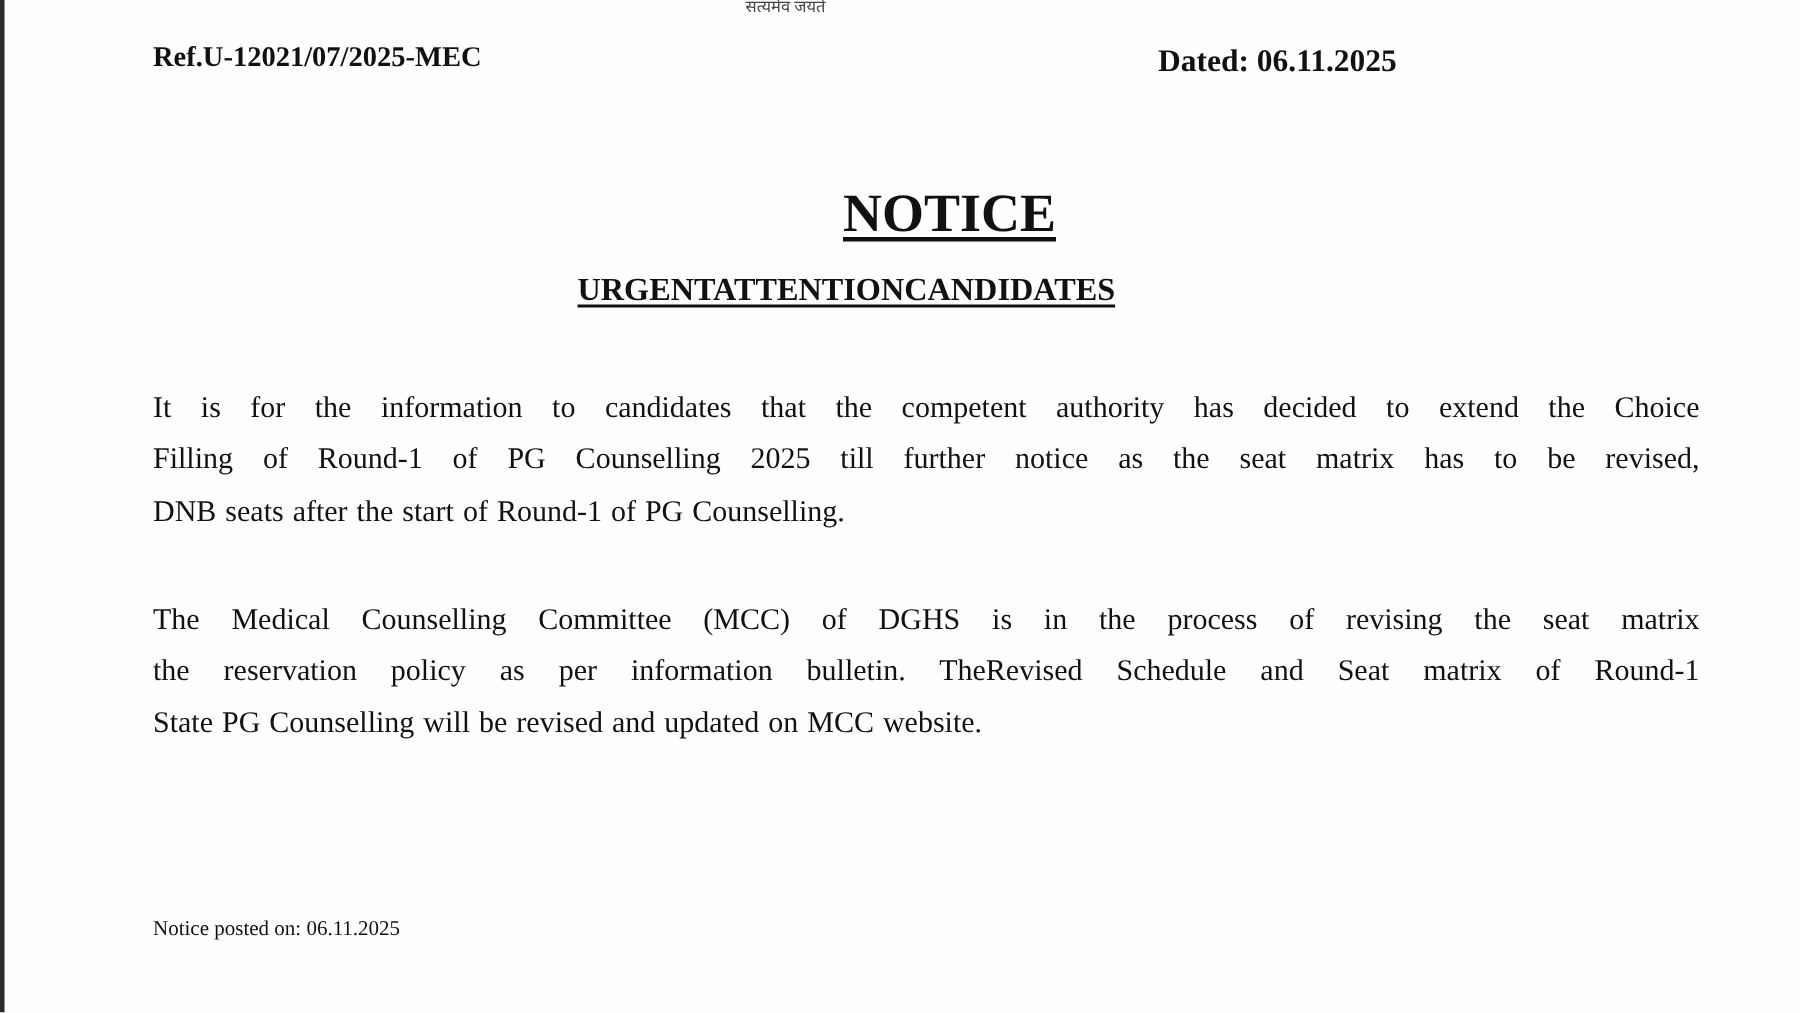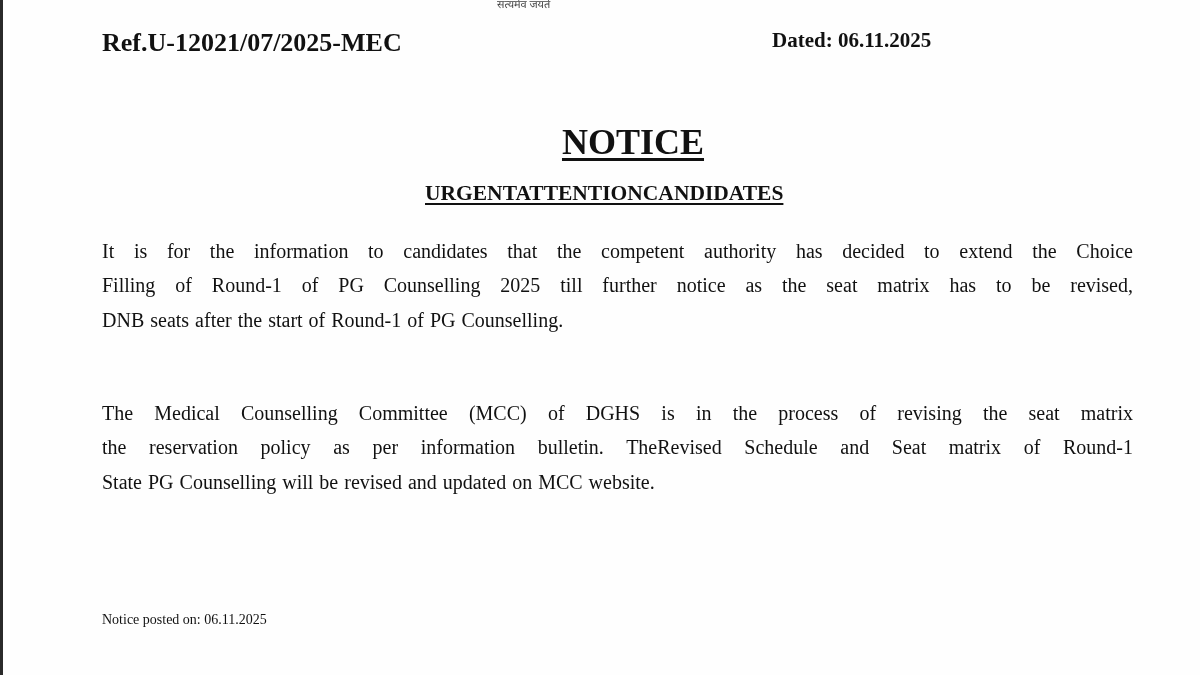--- a/index.html
+++ b/index.html
@@ -26,21 +26,21 @@
     top: -4px;
     left: 497px;
     font-size: 11px;
     color: #444;
     white-space: nowrap;
   }
   .ref {
     position: absolute;
     top: 28px;
     left: 102px;
-    font-size: 26px;
+    font-size: 19px;
     font-weight: bold;
     white-space: nowrap;
   }
   .dated {
     position: absolute;
     top: 28px;
     left: 772px;
     font-size: 21px;
     font-weight: bold;
     white-space: nowrap;
@@ -61,41 +61,40 @@
   .subtitle {
     position: absolute;
     top: 181px;
     left: 385px;
     font-size: 21.5px;
     font-weight: bold;
     text-decoration: underline;
     text-decoration-thickness: 2px;
     text-underline-offset: 3px;
     white-space: nowrap;
-    margin-left: 40px;
   }
   .para {
     position: absolute;
     left: 102px;
     width: 1031px;
     font-size: 20px;
     line-height: 34.3px;
     text-align: justify;
     text-align-last: left;
     word-spacing: 1px;
   }
   .para .ln {
     display: block;
     text-align: justify;
     text-align-last: justify;
   }
   .para .ln.last {
     text-align-last: left;
   }
-  .para1 { top: 234px; font-family: Liberation Serif, serif; }
+  .para1 { top: 255px; font-family: Liberation Serif, serif; }
   .para2 { top: 396px; }
   .posted {
     position: absolute;
     top: 612px;
     left: 102px;
     font-size: 14px;
     white-space: nowrap;
   }
 </style>
 </head>

